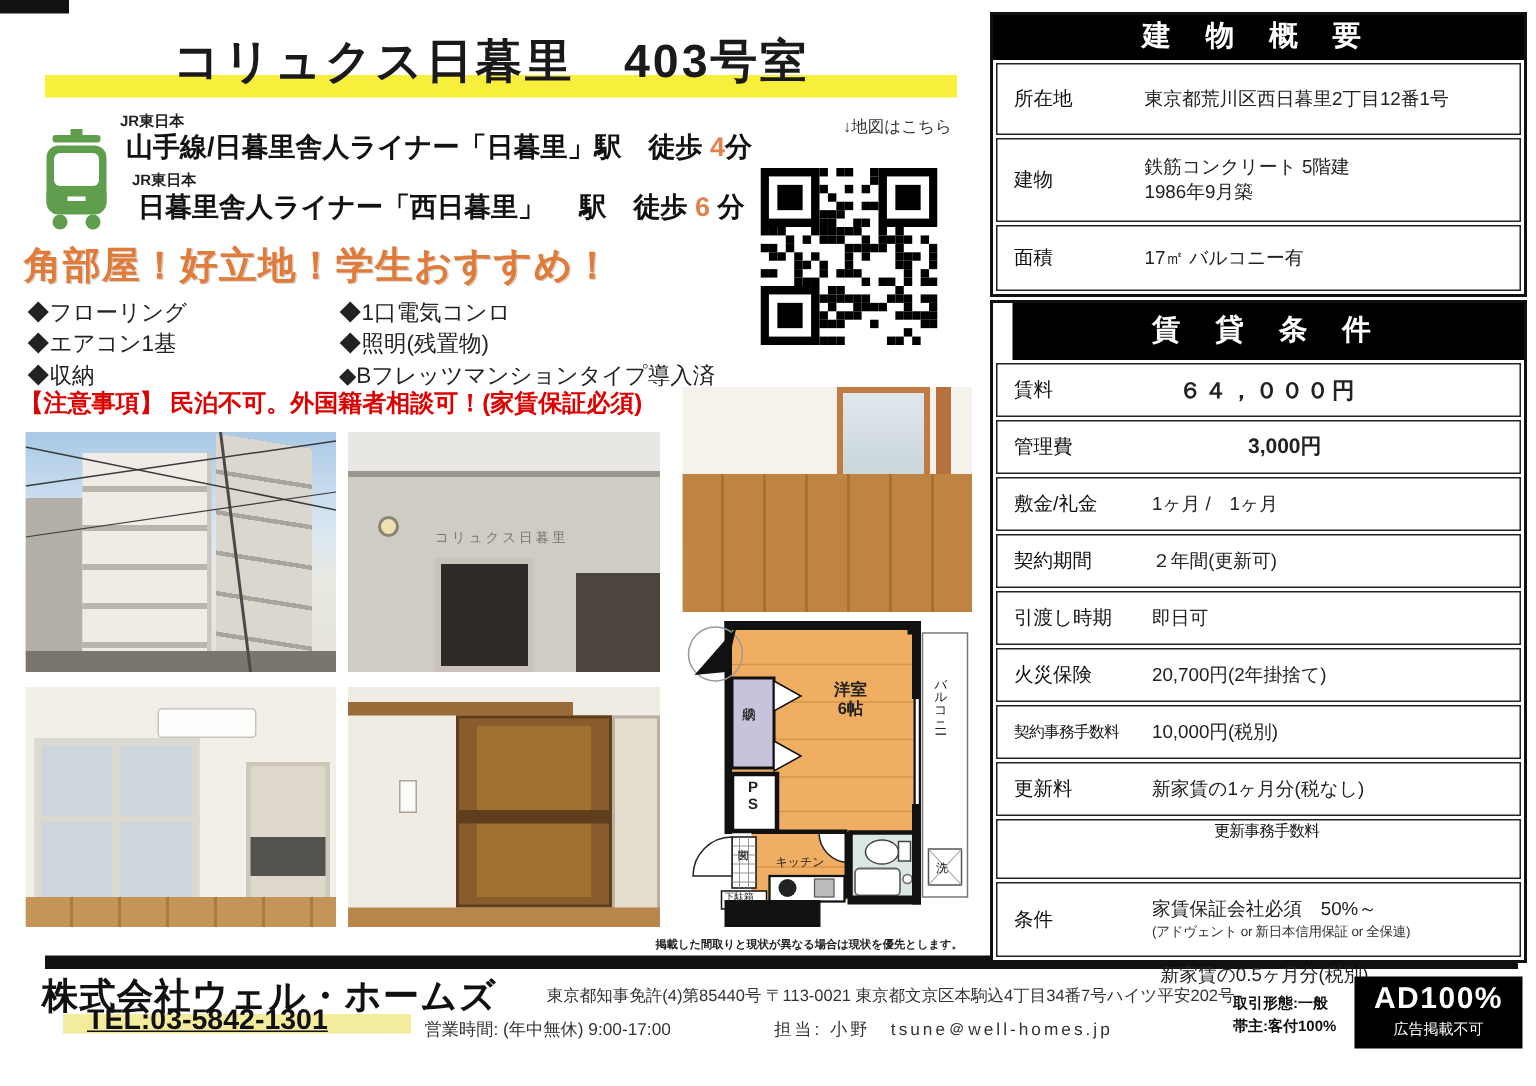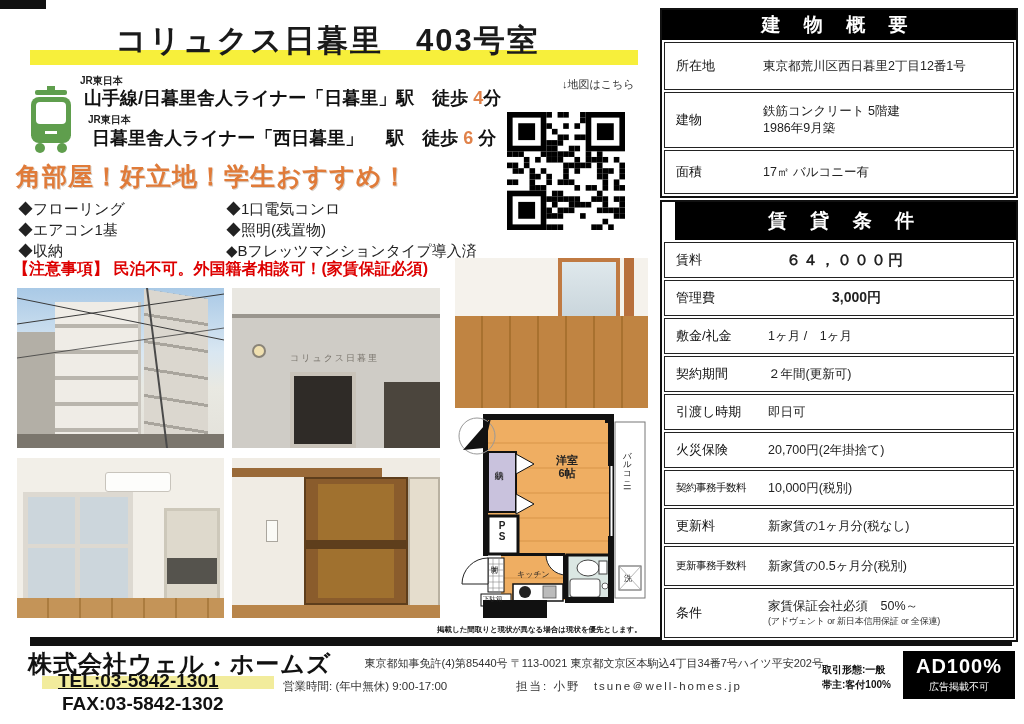--- a/index.html
+++ b/index.html
@@ -97,21 +97,21 @@
   .thead { margin:0 -2px; background:#000; color:#fff; text-align:center; font-weight:bold;
     font-size:19px; letter-spacing:9px; }
   .btable .thead { line-height:30px; } .rtable .thead { line-height:38px;margin-left:11px; }
   .trow { display:flex; align-items:center; border:1px solid #222; margin-top:2px; }
   .tlabel { font-weight:normal; font-size:13px; color:#111; padding-left:11px; flex:0 0 95px; }
   .tlabel.small { font-size:10.5px; letter-spacing:-0.5px; }
   .tvalue { font-size:12.5px; color:#222; padding-left:8px; white-space:pre-line; }
   .btable .tlabel { flex:0 0 90px; }
   .r-chinryo { height:36px; } .r-chinryo .tvalue { font-size:15px; font-weight:bold; letter-spacing:2px; padding-left:26px; }
   .r-kanri { height:36px; } .r-kanri .tvalue { font-size:14px; font-weight:bold; padding-left:72px; }
-  .r-std { height:36px; } .r-koshin2 { height:40px; } .r-joken { height:50px; }
+  .r-std { height:36px; } .r-koshin2 { height:40px;flex-direction:column; } .r-joken { height:50px; }
   .joken-sub { display:block; font-size:9px; color:#333; letter-spacing:-0.2px; }
   .b-row1 { height:48px; } .b-row2 { height:56px; } .b-row3 { height:44px; }
 
   
   .f-company { position:absolute; left:28px; top:648px; font-size:24px; font-weight:bold; color:#111; letter-spacing:1px; }
   .f-telband { position:absolute; left:42px; top:676px; width:232px; height:13px; background:#f2ec9c; }
   .f-tel { position:absolute; left:58px; top:670px; font-size:19px; font-weight:bold; text-decoration:underline; color:#111; }
   .f-fax { position:absolute; left:62px; top:693px; font-size:19px; font-weight:bold; color:#111; }
   .f-license { position:absolute; left:283px; top:656px; width:540px; font-size:11px; color:#333; white-space:nowrap;text-align:right; }
   .f-hours { position:absolute; left:283px; top:679px; font-size:11.5px; color:#333; }
@@ -481,21 +481,20 @@
     </div>
     <div class="trow r-joken">
       <div class="tlabel">条件</div>
       <div class="tvalue"><span>家賃保証会社必須　50%～</span><span class="joken-sub">(アドヴェント or 新日本信用保証 or 全保連)</span></div>
     </div>
   </div>
 
   <div class="f-company">株式会社ウェル・ホームズ</div>
   <div class="f-telband"></div>
   <div class="f-tel">TEL:03-5842-1301</div>
-  <div class="f-fax">FAX:03-5842-1302</div>
   <div class="f-license">東京都知事免許(4)第85440号 〒113-0021 東京都文京区本駒込4丁目34番7号ハイツ平安202号</div>
   <div class="f-hours">営業時間: (年中無休) 9:00-17:00</div>
   <div class="f-contact">担当: 小野　tsune＠well-homes.jp</div>
   <div class="f-deal">
     <div>取引形態:一般</div>
     <div>帯主:客付100%</div>
   </div>
   <div class="f-adbox">
     <div class="f-ad">AD100%</div>
     <div class="f-adsub">広告掲載不可</div>

